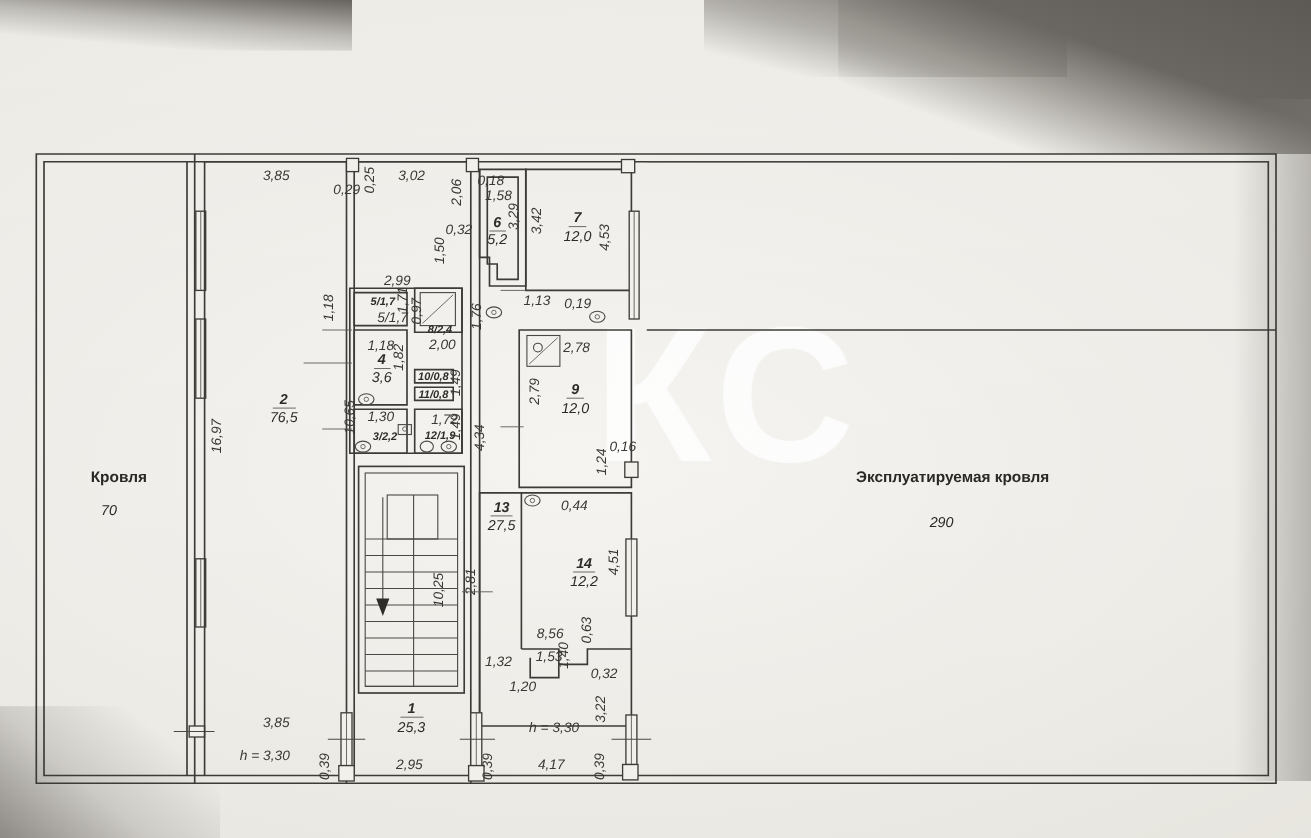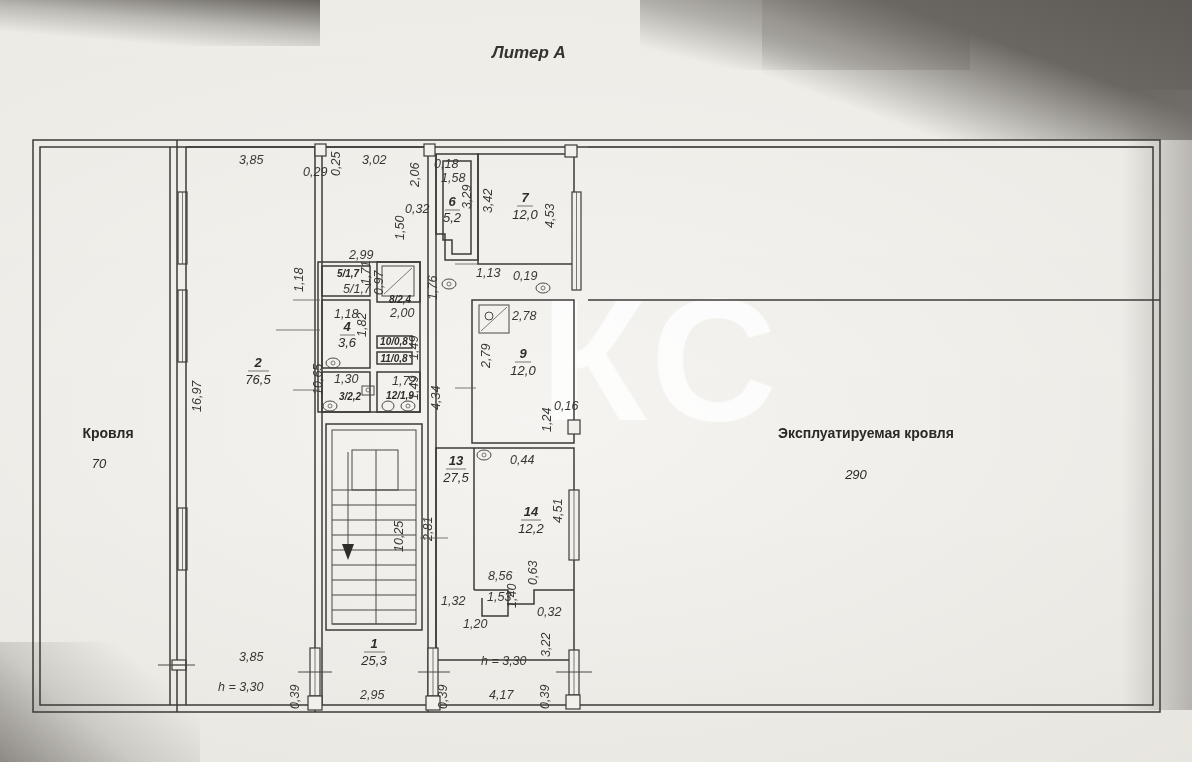--- a/index.html
+++ b/index.html
@@ -53,21 +53,20 @@
 <div id="paper"></div>
 <div id="shadow-top-left"></div>
 <div id="shadow-top-right2"></div>
 <div id="shadow-top-right"></div>
 <div id="shadow-right-edge"></div>
 <div id="shadow-bottom-left"></div>
 
 <div id="watermark">КС</div>
 
 <div id="title">
-  <div>Литер А</div>
 </div>
 
 <svg id="plan" width="1192" height="762">
 
   <g>
     <path class="wall" d="M33,140 L1160,140 L1160,712 L33,712 Z"></path>
     <path class="wall" d="M40,147 L1153,147 L1153,705 L40,705 Z" stroke-width="1"></path>
   </g>
 
   <g>

